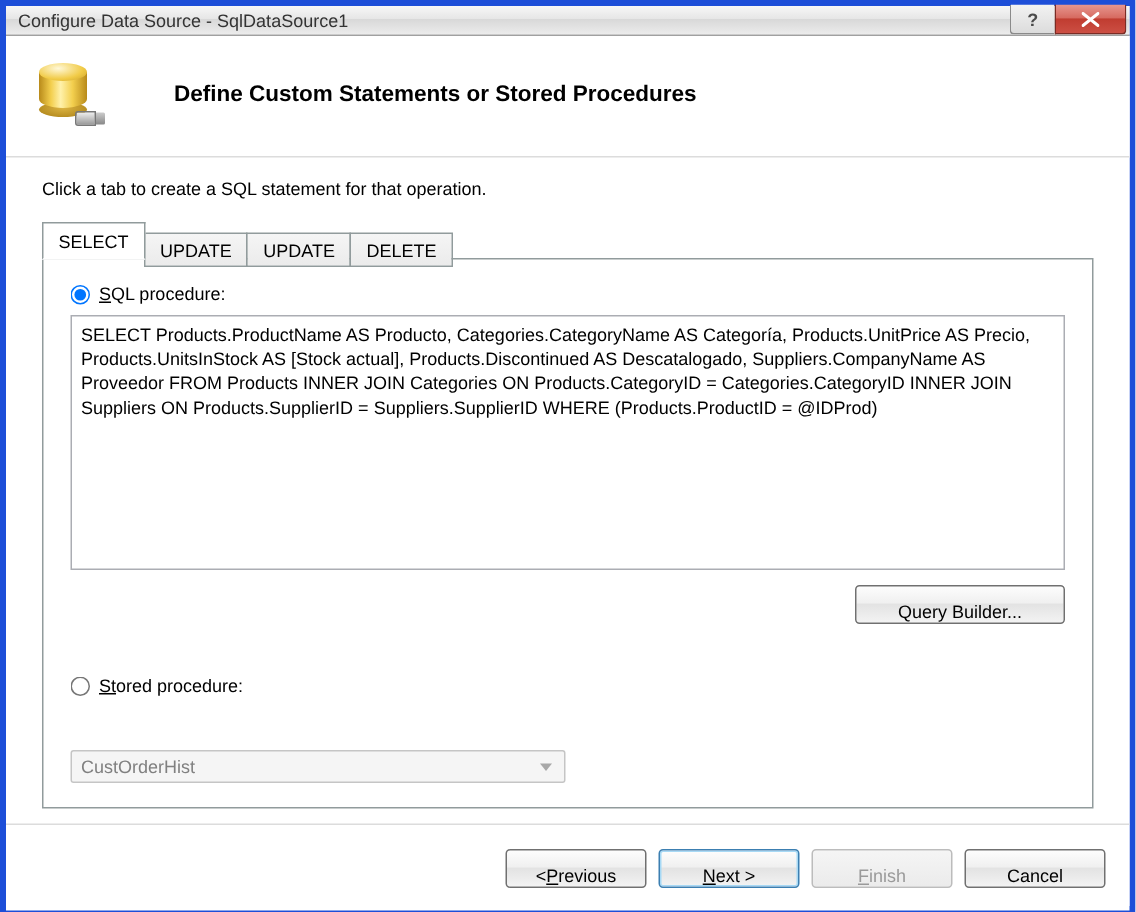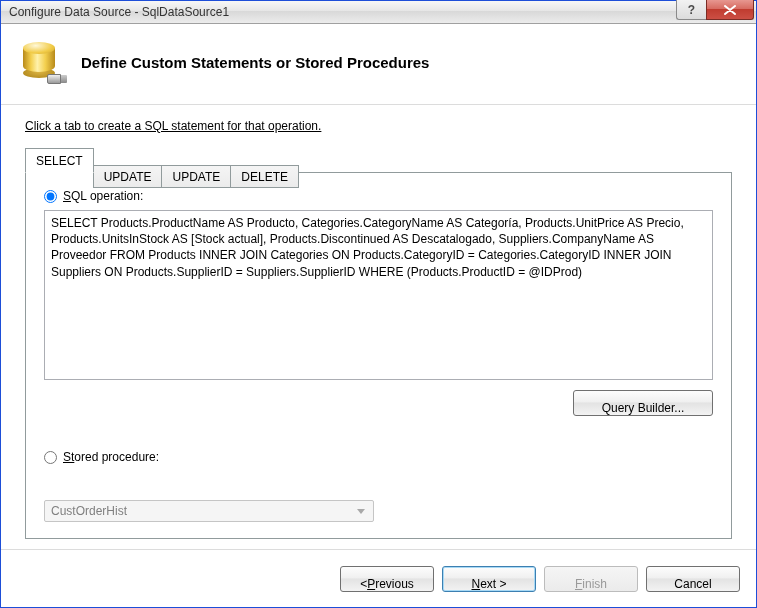--- a/index.html
+++ b/index.html
@@ -1,48 +1,48 @@
 <!DOCTYPE html>
 <html><head>
 <meta charset="utf-8">
 <style>
   * { box-sizing: border-box; }
   html, body { margin: 0; padding: 0; width: 757px; height: 608px; overflow: hidden; }
   body { font-family: "Segoe UI", Tahoma, sans-serif; font-size: 12px; color: #000; }
 
   
-  .window { width: 757px; height: 608px; border: 1px solid #1d4ed8; background: #fff; display: flex; flex-direction: column; box-shadow: 0 0 4px rgba(0,0,0,.3); }
+  .window { width: 757px; height: 608px; border: 4px solid #1d4ed8; background: #fff; display: flex; flex-direction: column; box-shadow: 0 0 4px rgba(0,0,0,.3); }
   .titlebar { height: 28px; background: linear-gradient(to bottom, #f7f7f7 0%, #e6e6e6 45%, #d8d8d8 46%, #ececec 100%); display: flex; align-items: center; border-bottom: 1px solid #a0a0a0; position: relative; }
   .titlebar-title { padding-left: 8px; font-size: 12px; color: #333; flex: 1; }
   .titlebar-buttons { display: flex; align-items: stretch; height: 100%; margin-right: 2px; }
   .titlebar-btn { width: 30px; height: 20px; margin-top: -1px; border: 1px solid #8a8a8a; border-top: none; display: flex; align-items: center; justify-content: center; background: linear-gradient(to bottom, #f2f2f2, #dcdcdc); border-right: none; }
   .titlebar-btn:last-child { border-right: 1px solid #8a8a8a; border-bottom-right-radius: 3px; }
   .titlebar-btn.help { border-bottom-left-radius: 3px; }
   .titlebar-btn.close { width: 48px; background: linear-gradient(to bottom, #e79790 0%, #d6695f 48%, #c03c30 50%, #cc4f44 100%); border-color: #7a2c25; border-bottom-right-radius: 3px; }
   .help-glyph { font-weight: bold; font-size: 12px; color: #4a4a4a; font-family: Arial, sans-serif; }
 
   
   .client { flex: 1; background: #fff; display: flex; flex-direction: column; padding: 0; }
-  .header { display: flex; align-items: center; padding: 14px 16px 18px 18px; border-bottom: 1px solid #dcdcdc; background: #fff; }
+  .header { display: flex; align-items: center; padding: 14px 16px 18px 18px; border-bottom: 1px solid #dcdcdc; background: #fff; gap: 32px; }
   .header-icon { width: 48px; height: 48px; margin-right: 14px; position: relative; }
   .cylinder { position: absolute; left: 4px; top: 4px; width: 32px; height: 30px; }
   .cyl-body { position: absolute; width: 32px; height: 24px; top: 6px; background: linear-gradient(to right, #b88a1a 0%, #f3cf4e 25%, #fff1aa 45%, #f3cf4e 70%, #b88a1a 100%); border-radius: 0 0 16px 16px / 0 0 6px 6px; }
   .cyl-top { position: absolute; width: 32px; height: 12px; top: 0; background: radial-gradient(ellipse at 40% 30%, #fff8d8 0%, #f1cb47 60%, #caa029 100%); border-radius: 50%; }
   .cyl-bottom { position: absolute; width: 32px; height: 10px; top: 26px; background: radial-gradient(ellipse at 50% 40%, #dbb341 0%, #a97f15 100%); border-radius: 50%; }
   .plug { position: absolute; right: 0px; bottom: 0px; width: 20px; height: 14px; }
   .plug-body { position: absolute; width: 14px; height: 10px; top: 2px; left: 0; background: linear-gradient(to bottom, #eee, #9a9a9a); border-radius: 2px 0 0 2px; border: 1px solid #777; }
   .plug-pins { position: absolute; right: 0; top: 3px; width: 6px; height: 8px; background: linear-gradient(to bottom, #ccc, #888); border-radius: 0 1px 1px 0; }
   .header-title { font-size: 15px; font-weight: bold; }
 
   .content { flex: 1; padding: 14px 24px 10px 24px; display: flex; flex-direction: column; }
-  .instruction { margin-bottom: 14px; text-decoration: underline; }
+  .instruction { margin-bottom: 14px; }
 
   
   .tabstrip { display: flex; align-items: flex-end; }
-  .tab { padding: 4px 10px 3px 10px; border: 1px solid #919b9c; background: linear-gradient(to bottom, #f5f5f5, #ebebeb); margin-right: -1px; position: relative; top: 16px; cursor: default; font-size: 12px; }
+  .tab { padding: 4px 10px 3px 10px; border: 1px solid #919b9c; background: linear-gradient(to bottom, #f5f5f5, #ebebeb); margin-right: -1px; position: relative; top: 6px; cursor: default; font-size: 12px; }
   .tab.active { background: #fff; border-bottom: 1px solid #fff; z-index: 2; padding-top: 5px; padding-bottom: 4px; top: 1px; }
   .tabpane { border: 1px solid #919b9c; background: #fff; flex: 1; padding: 16px 18px; display: flex; flex-direction: column; }
 
   .radio-row { display: flex; align-items: center; margin-bottom: 4px; }
   .radio-row input[type="radio"] { margin: 0 6px 0 0; }
   .radio-row label { }
   .radio-row label u { text-decoration: underline; }
 
   .sql-textarea { width: 100%; height: 170px; resize: none; font-family: "Segoe UI", Tahoma, sans-serif; font-size: 12px; padding: 4px 6px; border: 1px solid #abadb3; outline: none; overflow-y: scroll; line-height: 1.35; margin-top: 3px; }
 
@@ -107,21 +107,21 @@
         <div class="tab active"><span>SELECT</span></div>
         <div class="tab"><span>UPDATE</span></div>
         <div class="tab"><span>UPDATE</span></div>
         <div class="tab"><span>DELETE</span></div>
       </div>
 
       <div class="tabpane">
 
         <div class="radio-row">
           <input type="radio" name="srcmode" checked="" style="">
-          <label><u>S</u><span>QL operation:</span></label>
+          <label><u>S</u><span>QL procedure:</span></label>
         </div>
 
         <textarea class="sql-textarea" spellcheck="false" style="">SELECT Products.ProductName AS Producto, Categories.CategoryName AS Categoría, Products.UnitPrice AS Precio, Products.UnitsInStock AS [Stock actual], Products.Discontinued AS Descatalogado, Suppliers.CompanyName AS Proveedor FROM Products INNER JOIN Categories ON Products.CategoryID = Categories.CategoryID INNER JOIN Suppliers ON Products.SupplierID = Suppliers.SupplierID WHERE (Products.ProductID = @IDProd)</textarea>
 
         <div class="qb-row">
           <button class="btn wide">
               <span>Query Builder...</span>
             </button>
         </div>
 

